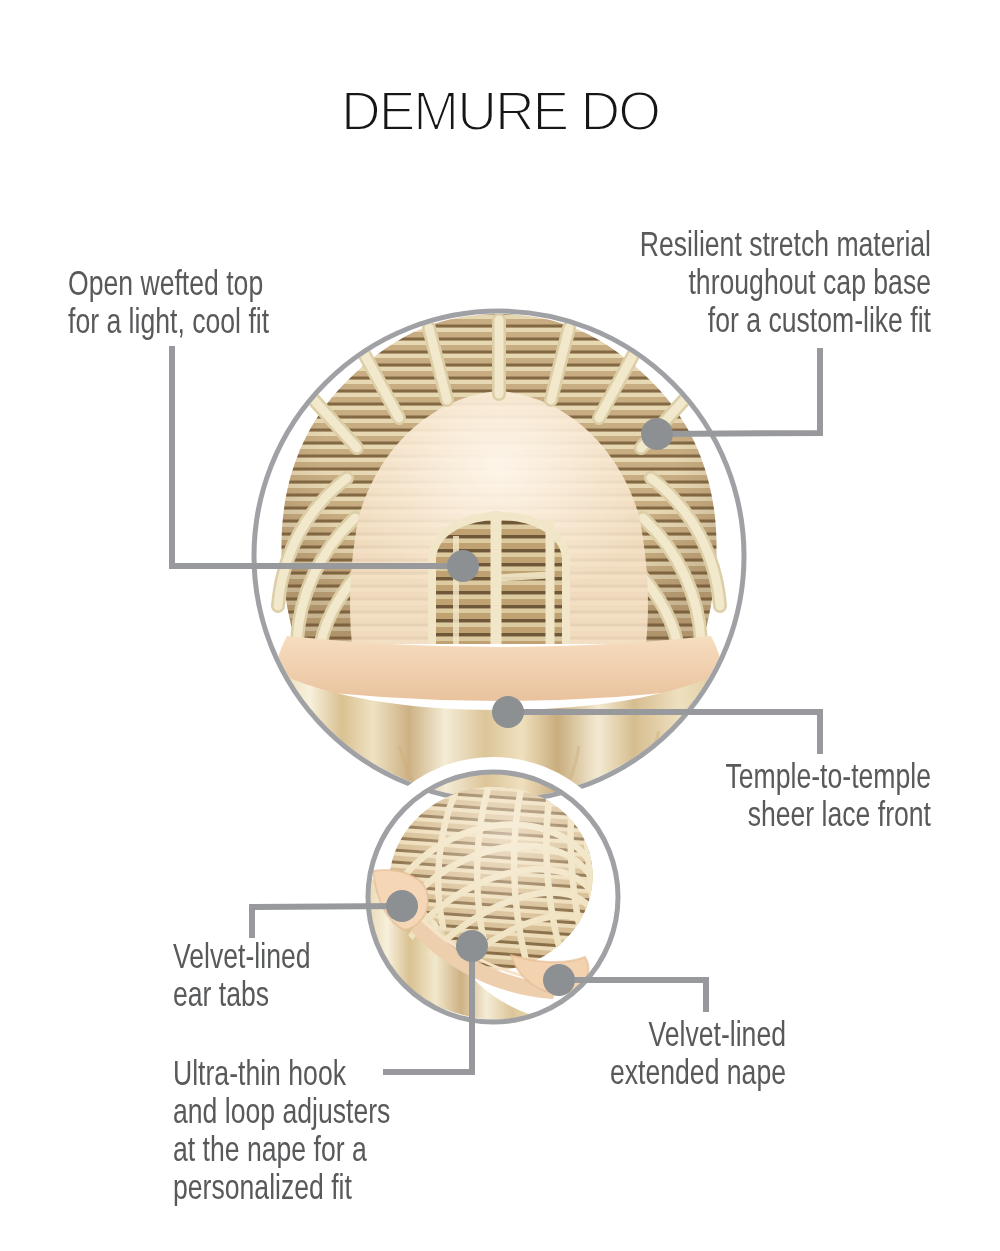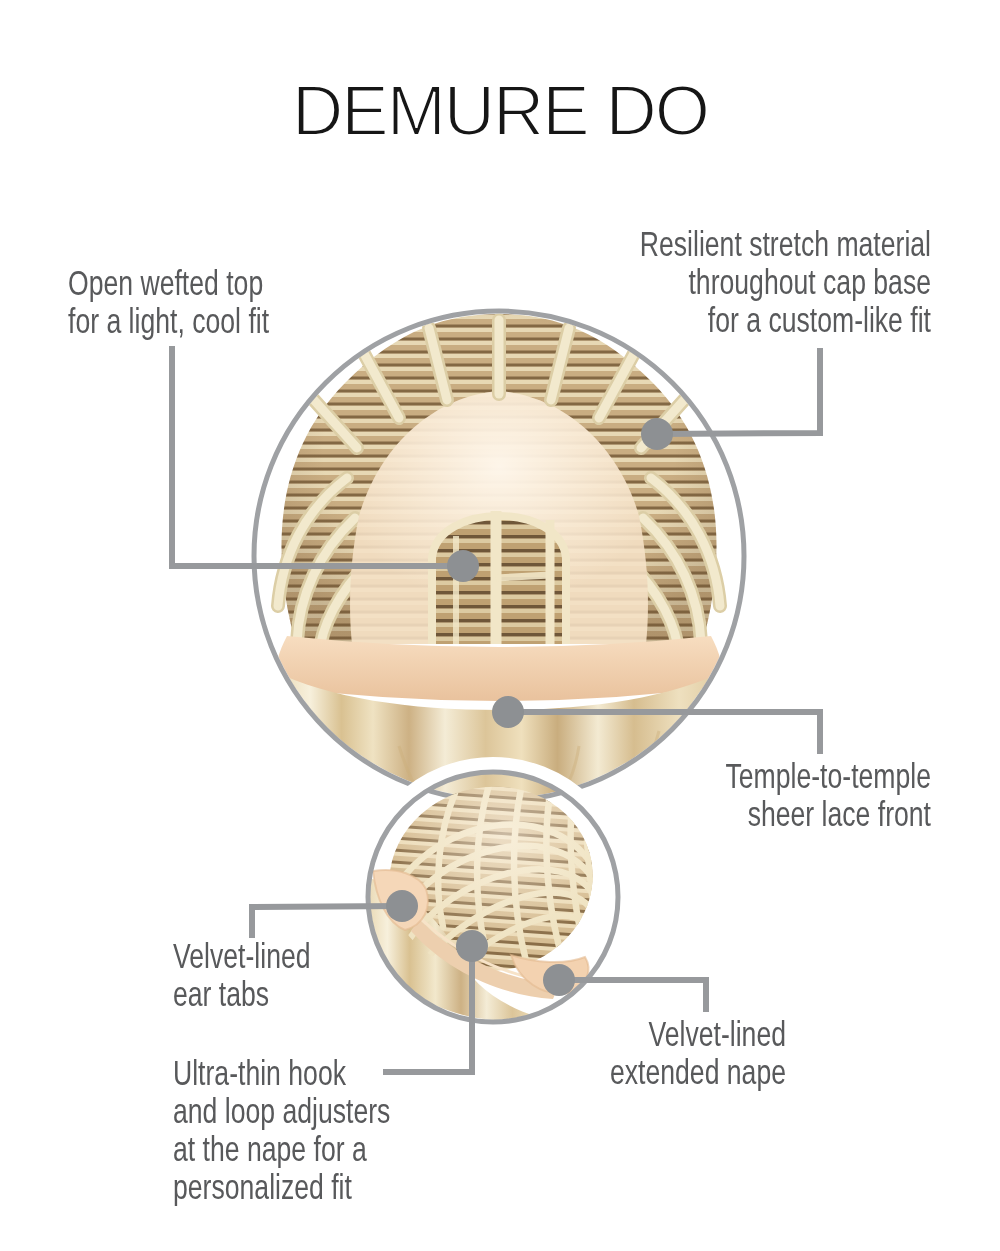--- a/index.html
+++ b/index.html
@@ -7,21 +7,21 @@
     position:relative;
     width:1000px;height:1251px;
     background:#ffffff;
     font-family:"Liberation Sans",sans-serif;
     overflow:hidden;
   }
   .title{
     position:absolute;
     top:66px;left:0;width:1000px;
     text-align:center;
-    font-size:71px;
+    font-size:55px;
     line-height:90px;
     letter-spacing:-2px;
     color:#161616;
     -webkit-text-stroke:2px #ffffff;
     font-weight:400;
   }
   .lbl{
     position:absolute;
     color:#58595b;
     font-size:35px;

